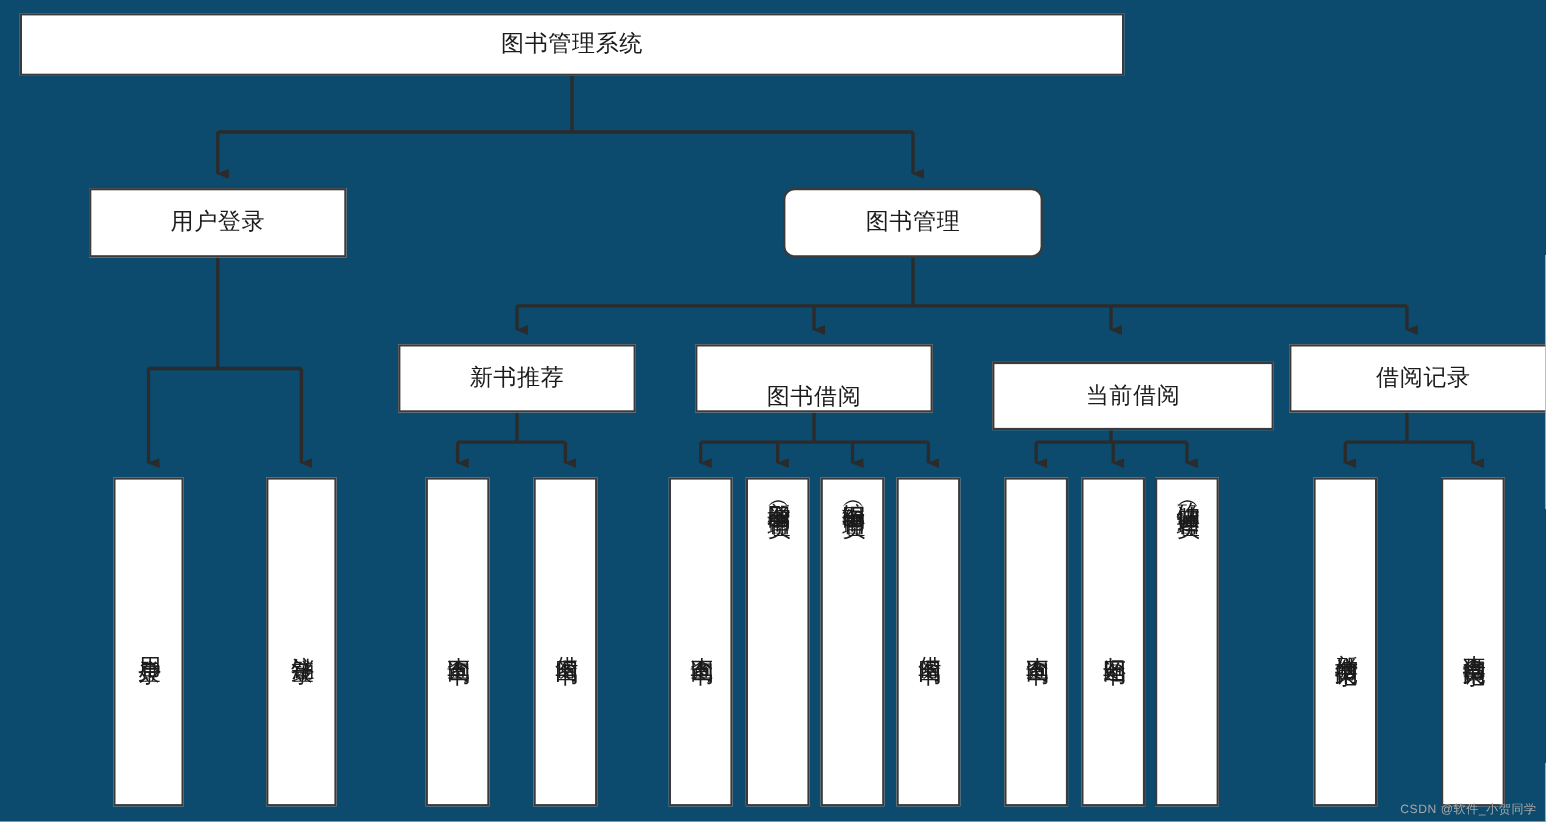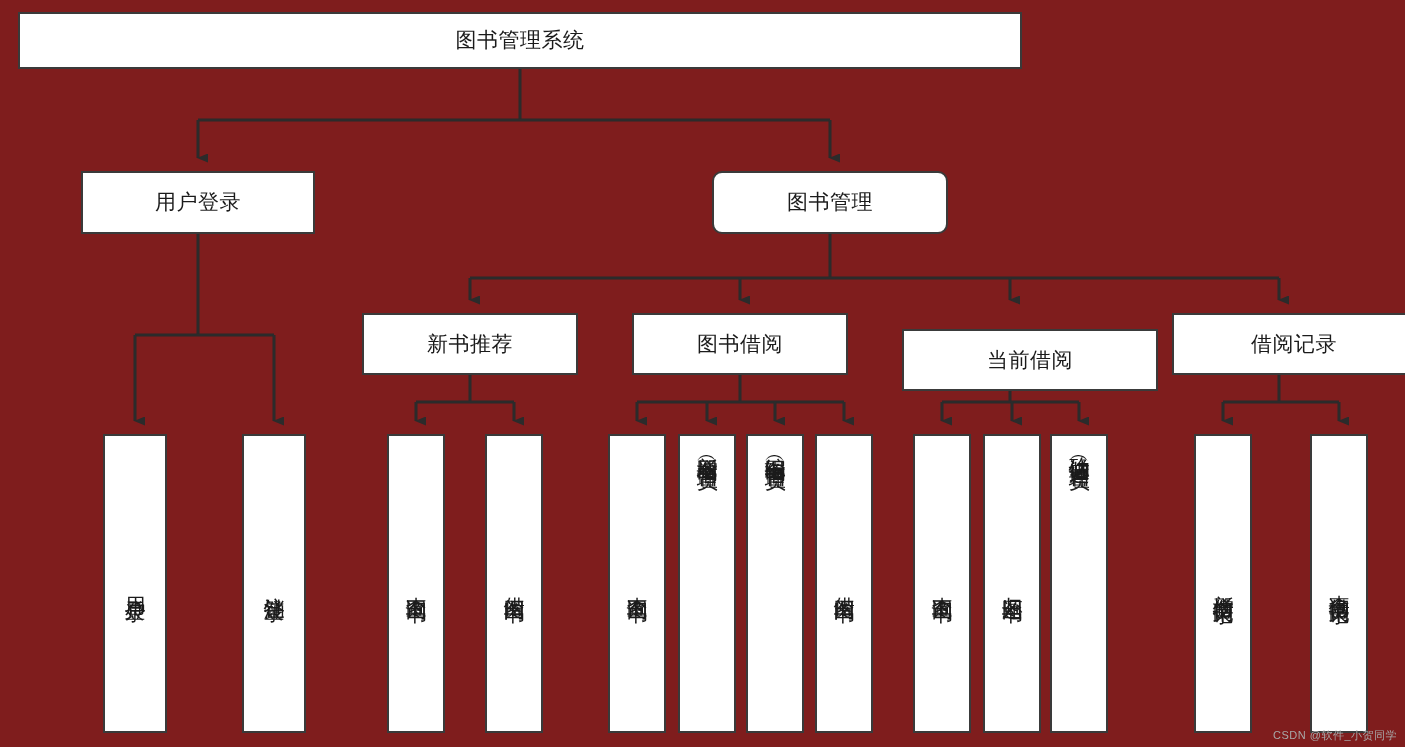--- a/index.html
+++ b/index.html
@@ -8,21 +8,21 @@
     padding: 0;
     background: #ffffff;
   }
   body {
     font-family: "Liberation Sans", "DejaVu Sans", sans-serif;
   }
   #diagram-root {
     position: relative;
     width: 1405px;
     height: 747px;
-    background: #7f1d1d;
+    background: #0c4a6e;
     overflow: hidden;
   }
   #diagram-svg {
     position: absolute;
     left: 0;
     top: 0;
     width: 1405px;
     height: 747px;
   }
   .node-box {
@@ -149,21 +149,21 @@
   </div>
 
   <div class="node-box" style="left:712px; top:171px; width:236px; height:63px;border-radius:10px;">
     <span class="node-label-h">图书管理</span>
   </div>
 
   <div class="node-box" style="left:362px; top:313px; width:216px; height:62px;">
     <span class="node-label-h">新书推荐</span>
   </div>
 
-  <div class="node-box" style="left:632px; top:313px; width:216px; height:62px;">
+  <div class="node-box" style="left:632px; top:313px; width:216px; height:62px;align-items:flex-end;">
     <span class="node-label-h">图书借阅</span>
   </div>
 
   <div class="node-box" style="left:902px; top:313px; width:256px; height:62px;margin-top:16px;">
     <span class="node-label-h">当前借阅</span>
   </div>
 
   <div class="node-box" style="left:1172px; top:313px; width:244px; height:62px;">
     <span class="node-label-h">借阅记录</span>
   </div>

